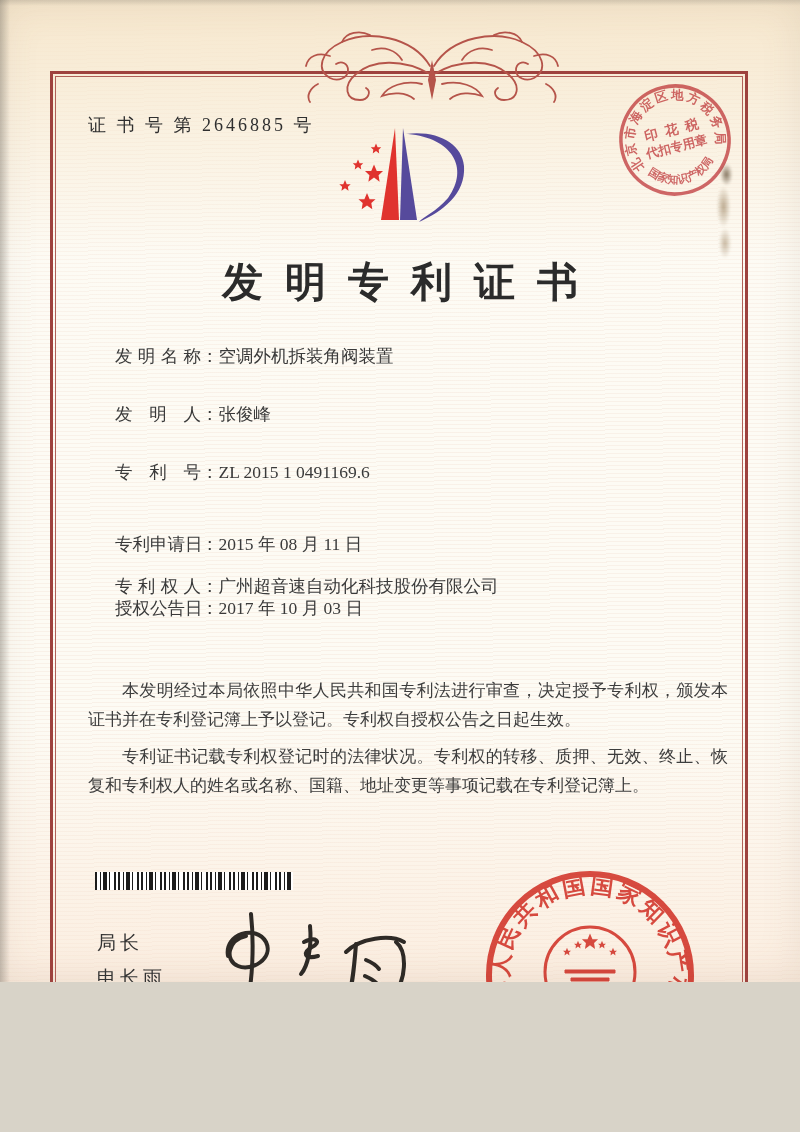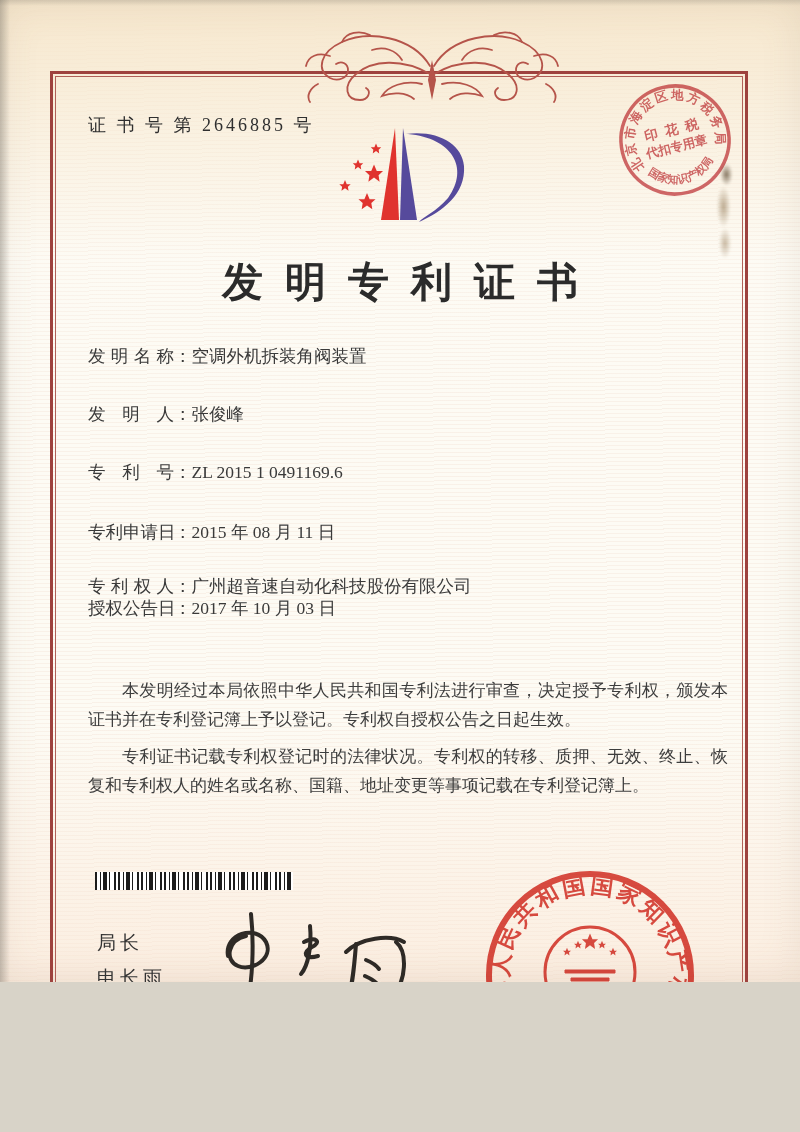--- a/index.html
+++ b/index.html
@@ -17,21 +17,21 @@
   .scan-edge-top{position:absolute;left:0;top:0;right:0;height:6px;
     background:linear-gradient(180deg,rgba(110,105,95,.22),rgba(110,105,95,0));}
   .frame{position:absolute;left:50px;top:71px;width:692px;height:1012px;
     border:3px solid #9e423e;}
   .frame::before{content:'';position:absolute;inset:2px;border:1px solid #b06058;}
   .cert-no{position:absolute;left:88px;top:113px;font-size:18px;letter-spacing:3px;color:#2f2f2f;}
   .title{position:absolute;left:0;right:0;top:231px;text-align:center;
     font-size:41px;font-weight:bold;letter-spacing:22px;text-indent:22px;color:#2b2b2b;margin-top:24px;}
   .logo{position:absolute;left:322px;top:116px;}
   .field-row{position:absolute;left:88px;font-size:17.5px;white-space:nowrap;}
-  .field-label{display:inline-block;width:86px;text-align:justify;text-align-last:justify;}
+  .field-label{display:inline-block;width:86px;text-align:justify;text-align-last:justify;margin-left:27px;}
   .field-colon{display:inline-block;}
   .field-value{display:inline-block;margin-left:0;}
   .body-text{position:absolute;left:80px;top:668px;width:656px;
     font-size:17px;line-height:29px;text-align:justify;color:#3d3d3d;}
   .body-text p{margin:8px;text-indent:2em;}
   .barcode{position:absolute;left:95px;top:872px;width:198px;height:18px;background-color:#fff;
     background-image:repeating-linear-gradient(90deg,
       #1c1c1c 0 2px,transparent 2px 5px,#1c1c1c 5px 6px,transparent 6px 8px,
       #1c1c1c 8px 12px,transparent 12px 14px,#1c1c1c 14px 15px,transparent 15px 19px,
       #1c1c1c 19px 21px,transparent 21px 23px);}
@@ -121,21 +121,21 @@
 
   <div class="field-row" style="top:344px">
     <span class="field-label">发明名称</span><span class="field-colon">：</span><span class="field-value">空调外机拆装角阀装置</span>
   </div>
   <div class="field-row" style="top:402px">
     <span class="field-label">发明人</span><span class="field-colon">：</span><span class="field-value">张俊峰</span>
   </div>
   <div class="field-row" style="top:460px">
     <span class="field-label">专利号</span><span class="field-colon">：</span><span class="field-value">ZL 2015 1 0491169.6</span>
   </div>
-  <div class="field-row" style="top:520px">
+  <div class="field-row" style="top:532px">
     <span class="field-label">专利申请日</span><span class="field-colon">：</span><span class="field-value">2015 年 08 月 11 日</span>
   </div>
   <div class="field-row" style="top:574px">
     <span class="field-label">专利权人</span><span class="field-colon">：</span><span class="field-value">广州超音速自动化科技股份有限公司</span>
   </div>
   <div class="field-row" style="top:596px">
     <span class="field-label">授权公告日</span><span class="field-colon">：</span><span class="field-value">2017 年 10 月 03 日</span>
   </div>
 
   <div class="body-text">

